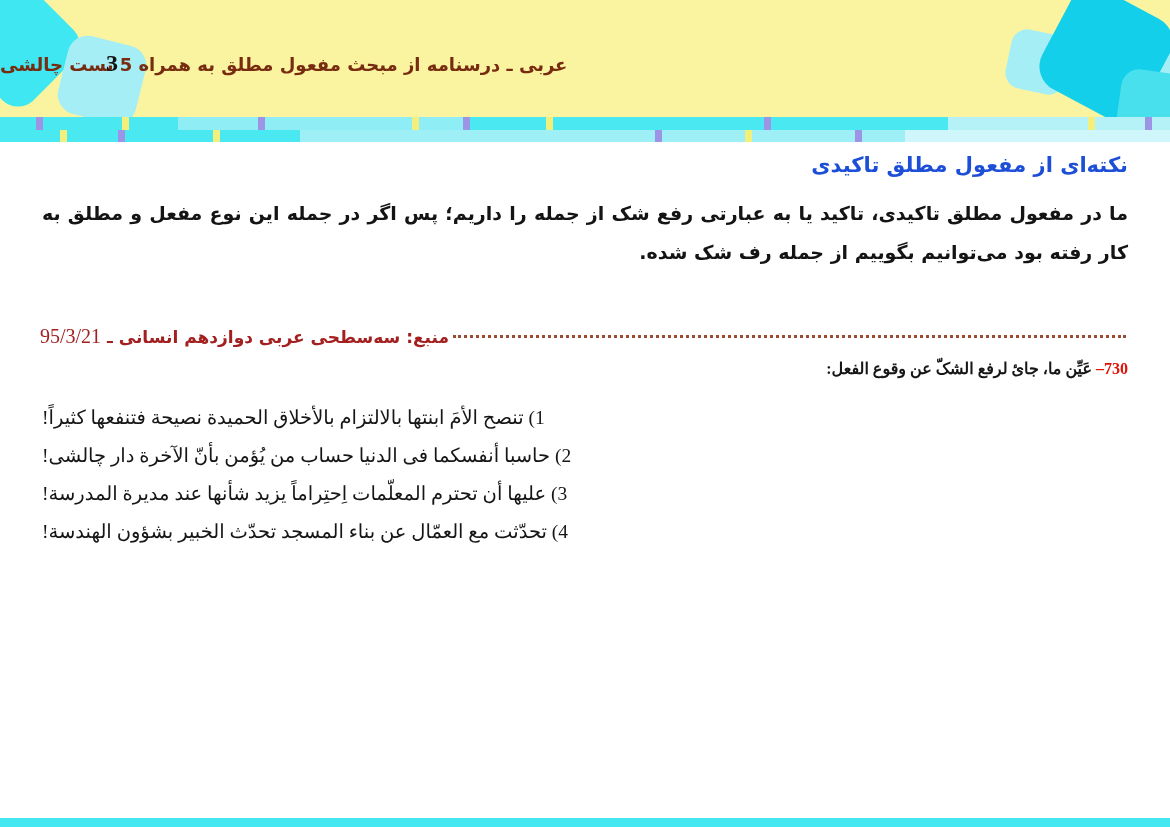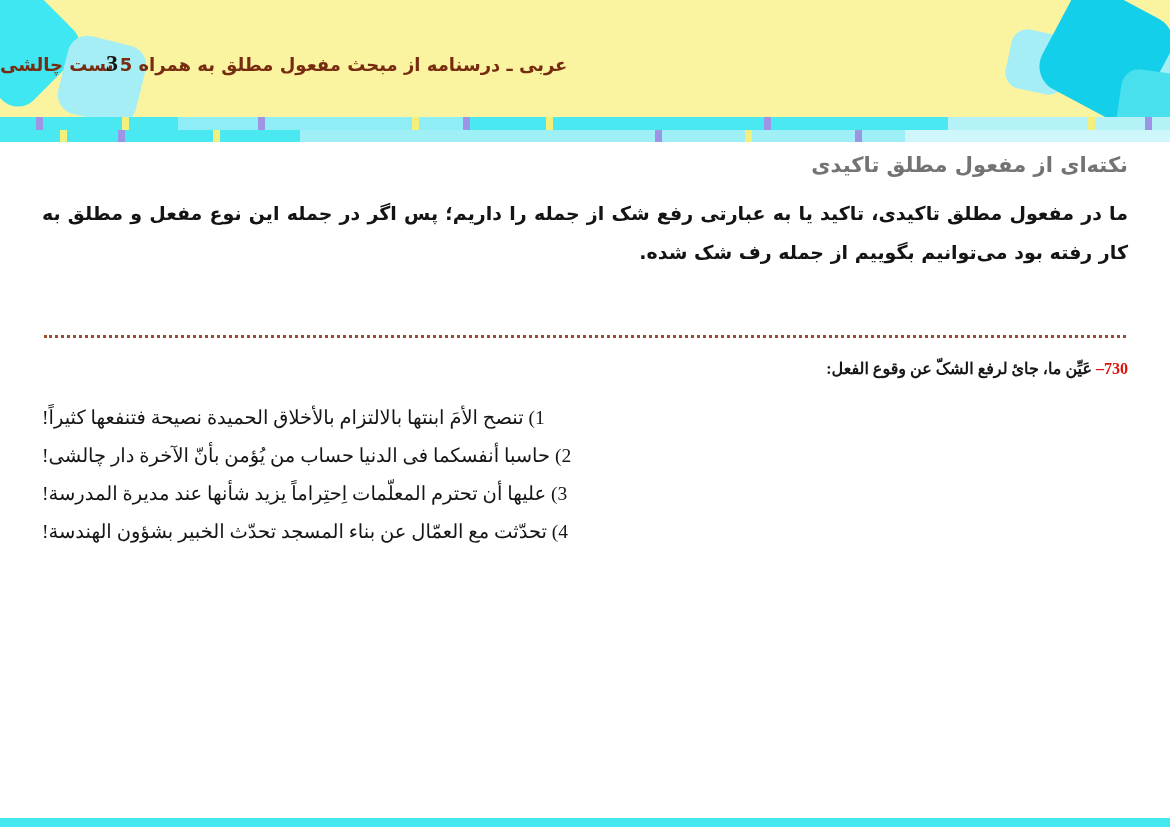--- a/index.html
+++ b/index.html
@@ -22,21 +22,21 @@
 
   
   .stripe{position:absolute;left:0;width:1170px;overflow:hidden;}
   .stripe.r1{top:117px;height:13px;background:#4ae9f2;}
   .stripe.r2{top:130px;height:12px;background:#4ae9f2;}
   .seg{position:absolute;top:0;height:100%;}
   .tick{position:absolute;top:0;width:7px;height:100%;}
   .tick.y{background:#f3ef7d;} .tick.p{background:#9d94e6;}
 
   
-  .note-heading{position:absolute;top:153px;right:42px;font-size:21px;font-weight:bold;color:#737373;}
+  .note-heading{position:absolute;top:153px;right:42px;font-size:21px;font-weight:bold;color:#1d4ed8;}
   .note-body{position:absolute;top:194px;right:42px;left:42px;font-size:19px;font-weight:600;
              line-height:39px;color:#141414;text-align:justify;}
 
   .source-row{position:absolute;top:320px;right:40px;left:40px;height:32px;
               display:flex;align-items:center;}
   .dots{flex:1 1 auto;height:0;border-bottom:3px dotted #9c4b33;margin:0 4px;}
   .source-text{flex:0 0 auto;white-space:nowrap;font-size:17px;font-weight:600;color:#a32020;}
   .source-date{font-family:"Liberation Serif",serif;font-size:20px;font-weight:normal;color:#a32020;}
 
   .question{position:absolute;top:359px;right:42px;left:42px;text-align:right;
@@ -90,20 +90,24 @@
     <div class="tick p" style="left:655px;"></div>
     <div class="tick y" style="left:745px;"></div>
     <div class="tick p" style="left:855px;"></div>
   </div>
 
   <div class="note-heading">نکته‌ای از مفعول مطلق تاکیدی</div>
   <div class="note-body">ما در مفعول مطلق تاکیدی، تاکید یا به عبارتی رفع شک از جمله را داریم؛ پس اگر در جمله این نوع مفعل و مطلق به کار رفته بود می‌توانیم بگوییم از جمله رف شک شده.</div>
 
   <div class="source-row">
     <div class="dots"></div>
+    <div class="source-text">
+      <span>منبع: سه‌سطحی عربی دوازدهم انسانی ـ</span>
+      <span class="source-date">95/3/21</span>
+    </div>
   </div>
 
   <div class="question">
     <span class="q-num">730</span><span class="q-dash">–</span>
     <span>عَیِّن ما، جائ لرفع الشکّ عن وقوع الفعل:</span>
   </div>
 
   <div class="options">
     <div class="option"><span class="opt-num">1) </span><span>تنصح الأمَ ابنتها بالالتزام بالأخلاق الحمیدة نصیحة فتنفعها کثیراً!</span></div>
     <div class="option"><span class="opt-num">2) </span><span>حاسبا أنفسکما فی الدنیا حساب من یُؤمن بأنّ الآخرة دار چالشی!</span></div>

